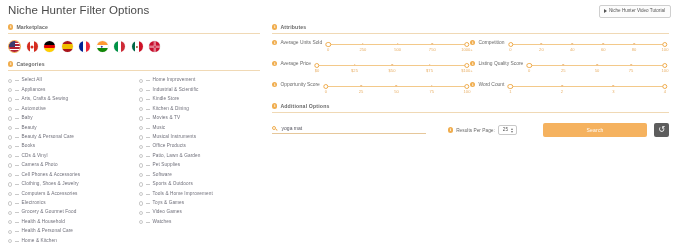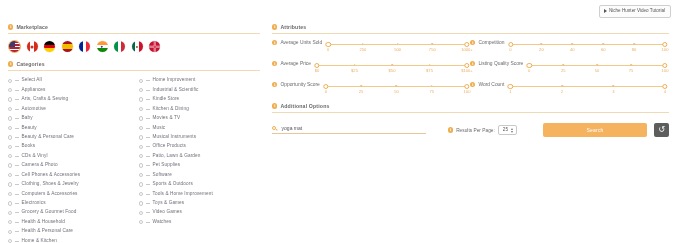--- a/index.html
+++ b/index.html
@@ -151,20 +151,21 @@
     border-radius:2px; display:flex;align-items:center;justify-content:center;
     cursor:pointer; color:#fff; font-size:8px; line-height:1;
     font-family:"DejaVu Sans", sans-serif;
   }
 </style>
 </head>
 <body>
 
 <div class="page">
 
+  <div class="page-title">Niche Hunter Filter Options</div>
 
   <div class="tutorial-btn">
     <span class="play-tri"></span>
     <span>Niche Hunter Video Tutorial</span>
   </div>
 
   <div class="left">
 
     <div>
       <div class="sec-head">

